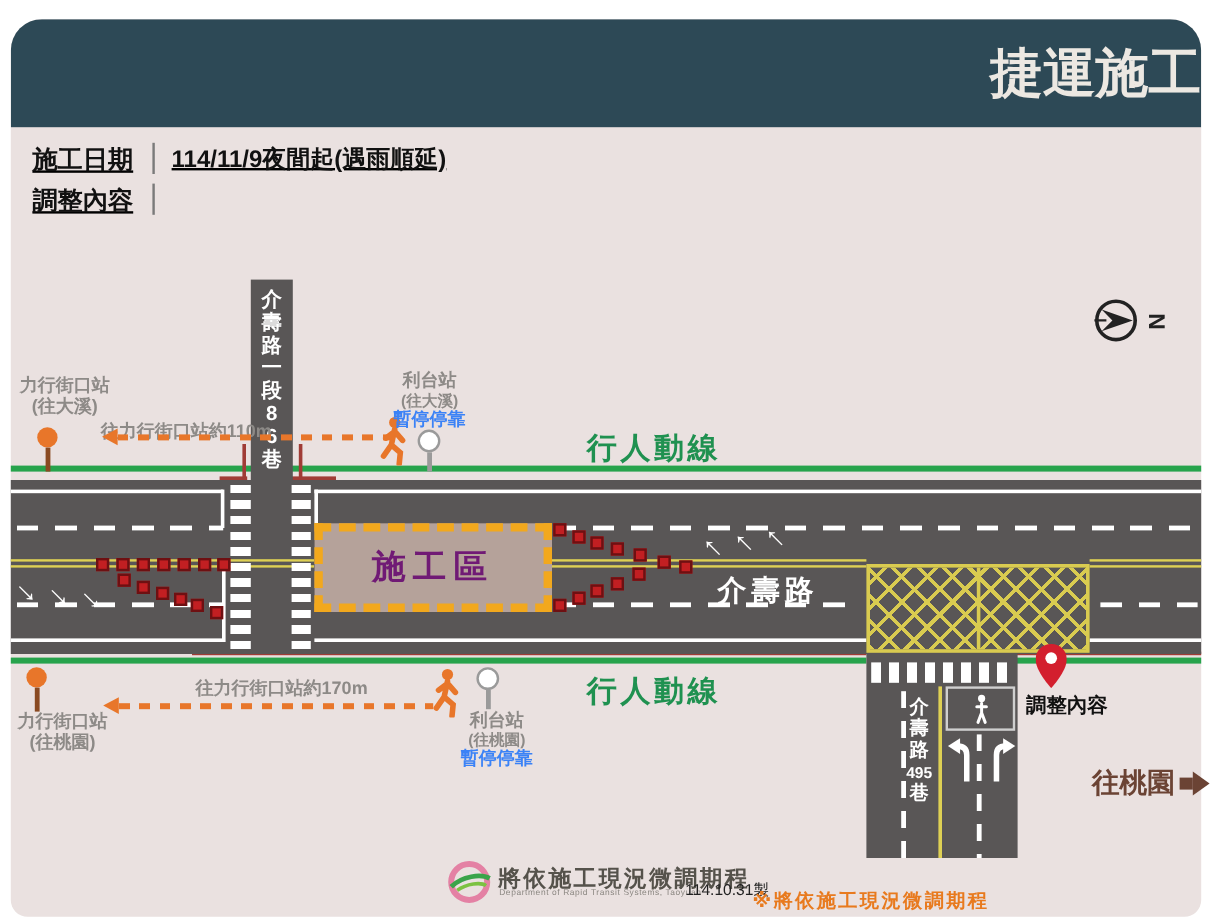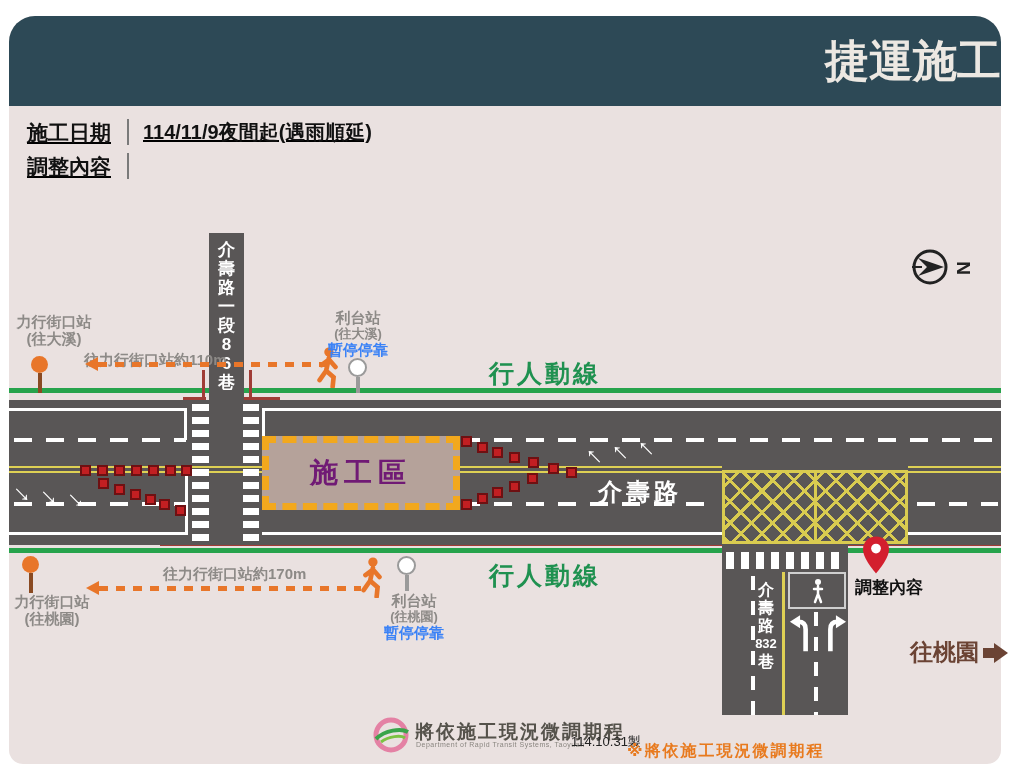--- a/index.html
+++ b/index.html
@@ -208,21 +208,21 @@
       <polygon points="12,5 12,19 1,12" fill="#fff"></polygon>
     </svg>
     <svg class="abs" style="left:823px;top:610px;" width="24" height="42" viewBox="0 0 26 44">
       <path d="M8,44 V20 Q8,12 16,12" stroke="#fff" stroke-width="5" fill="none"></path>
       <polygon points="14,5 14,19 25,12" fill="#fff"></polygon>
     </svg>
     <div class="vroad-label" style="left:752px;top:581px;width:28px;font-size:16px;line-height:18px;">
       <span>介</span>
         <span>壽</span>
         <span>路</span>
-        <span style="font-size:13px;">832</span>
+        <span style="font-size:13px;">495</span>
         <span>巷</span>
     </div>
 
     <svg class="abs" style="left:863px;top:536px;" width="26" height="38" viewBox="0 0 24 34">
       <path d="M12,0 C5,0 0,5 0,12 C0,21 12,34 12,34 C12,34 24,21 24,12 C24,5 19,0 12,0 Z" fill="#d31f2e"></path>
       <circle cx="12" cy="11" r="4.5" fill="#fff"></circle>
     </svg>
     <div class="abs" style="left:855px;top:576px;font-size:17px;font-weight:bold;color:#111;white-space:nowrap;">調整內容</div>
 
     <div class="lollipop" style="left:22px;top:556px;">

